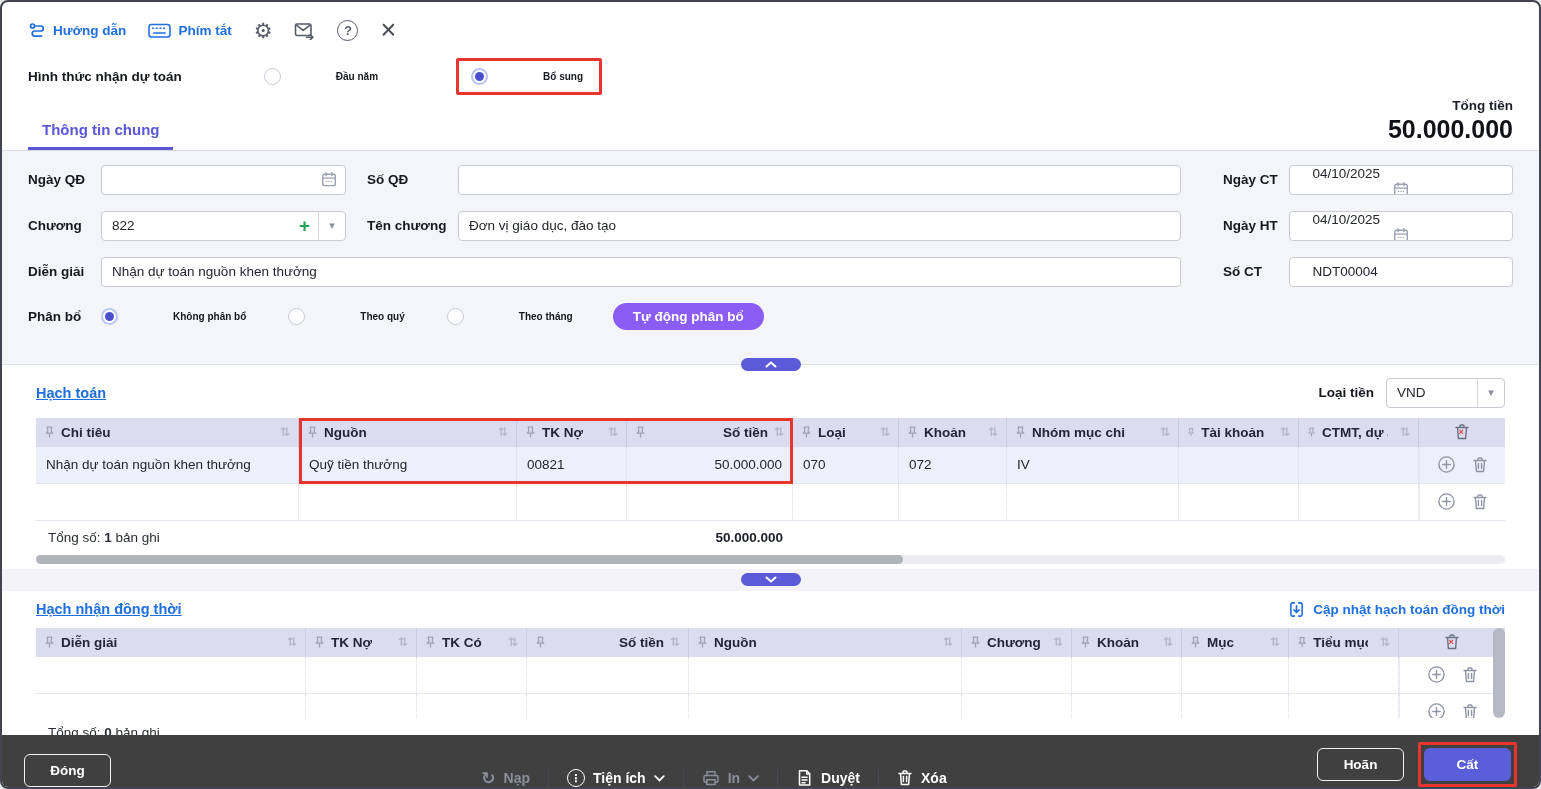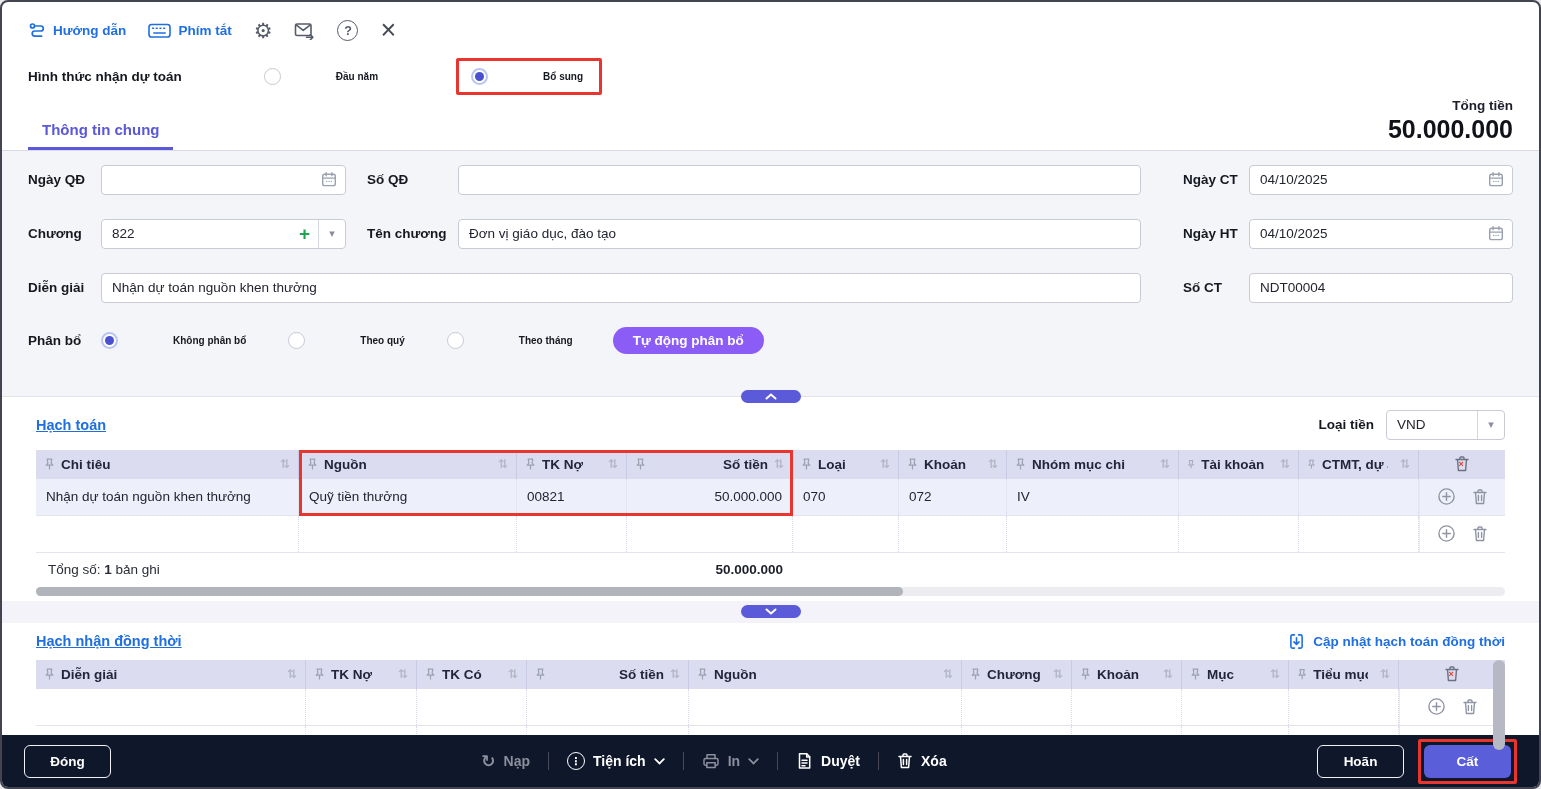--- a/index.html
+++ b/index.html
@@ -37,30 +37,30 @@
     padding:0 26px; border-bottom:1px solid #d8d9e4; }
   .tab{ font-size:15px; font-weight:bold; color:#5a58d9; padding:8px 14px 9px 14px;
     border-bottom:3px solid #5a58d9; cursor:pointer; }
   .total{ text-align:right; padding-bottom:6px; }
   .total .tlabel{ font-size:13.5px; font-weight:bold; color:#1c1f2b; }
   .total .tvalue{ font-size:25px; font-weight:bold; color:#101218; margin-top:2px; }
 
   
   .formarea{ background:#f4f5f9; padding:14px 26px 18px 26px; position:relative;
     border-bottom:1px solid #e2e3ea; }
-  .frow{ display:flex; align-items:center; margin-bottom:24px; }
+  .frow{ display:flex; align-items:center; margin-bottom:16px; }
   .frow:last-child{ margin-bottom:0; }
   .flabel{ font-size:13.5px; font-weight:bold; color:#16181f; flex:0 0 auto; }
   .l1{ width:73px; } .l2{ width:91px; } .l3{ width:66px; margin-left:42px; }
   .inp{ display:flex; align-items:center; background:#fff; border:1px solid #c9cad3;
     border-radius:4px; height:30px; overflow:hidden; }
   .inp input{ border:none; outline:none; flex:1 1 auto; min-width:0; height:100%;
     padding:0 10px; font-size:13.5px; color:#23252e;
     font-family:"Liberation Sans","DejaVu Sans",sans-serif; background:transparent; }
-  .w-date{ width:245px; } .w-right{ width:264px; } .w-wide{ flex:1 1 auto; }
+  .w-date{ width:245px; } .w-right{ width:224px;flex-direction:column; } .w-wide{ flex:1 1 auto; }
   .adorn{ display:flex; align-items:center; padding:0 8px; flex:0 0 auto; }
   .plus-green{ color:#23a455; font-size:19px; font-weight:bold; line-height:1; }
   .caret-seg{ width:27px; height:100%; border-left:1px solid #d6d7de; display:flex;
     align-items:center; justify-content:center; color:#8a8fa0; font-size:11px; flex:0 0 auto; cursor:pointer;}
   .autobtn{ margin-left:40px; background:#8b5cf6; color:#fff; border:none; border-radius:15px;
     padding:6px 20px; font-size:13.5px; font-weight:bold; cursor:pointer;
     font-family:"Liberation Sans","DejaVu Sans",sans-serif; }
   .pill-toggle{ position:absolute; left:50%; transform:translateX(-50%); width:60px; height:13px;
     background:#5b5bd9; border-radius:7px; display:flex; align-items:center; justify-content:center;
     cursor:pointer; z-index:5; }
@@ -109,22 +109,22 @@
 
   .rows-viewport{ height:61px; overflow:hidden; }
   .vscroll{ position:absolute; right:0; top:0; width:12px; height:90px; background:#b6b9c3;
     border-radius:6px; cursor:pointer; z-index:3; }
 
   .trash-x{ position:relative; display:flex; }
   .trash-x .xg{ position:absolute; top:4.5px; left:4.4px; color:#e03b31; font-size:9px;
     font-weight:bold; line-height:1; }
 
   
-  .toolbar{ position:absolute; left:0; right:0; bottom:0; height:52px; background:#0f172a;
-    display:flex; align-items:center; padding:0 22px; }
+  .toolbar{ position:absolute; left:0; right:0; bottom:0; height:52px; background:#404040;
+    display:flex; align-items:flex-end; padding:0 22px; }
   .tbtn{ min-width:87px; height:33px; border-radius:6px; font-size:13.5px; font-weight:bold;
     display:flex; align-items:center; justify-content:center; cursor:pointer;
     font-family:"Liberation Sans","DejaVu Sans",sans-serif; }
   .tbtn.outline{ background:transparent; border:1px solid #f2f2f6; color:#fff; }
   .tbtn.primary{ background:#5a5ed8; border:none; color:#fff; }
   .center-group{ flex:1 1 auto; display:flex; align-items:center; justify-content:center; gap:18px; }
   .titem{ display:flex; align-items:center; gap:8px; font-size:14px; font-weight:bold; cursor:pointer; }
   .titem.dim{ color:#8b8e9b; } .titem.lit{ color:#fff; }
   .sep{ width:1px; height:18px; background:#474a56; }
   .refresh-glyph{ font-size:17px; line-height:1; }

